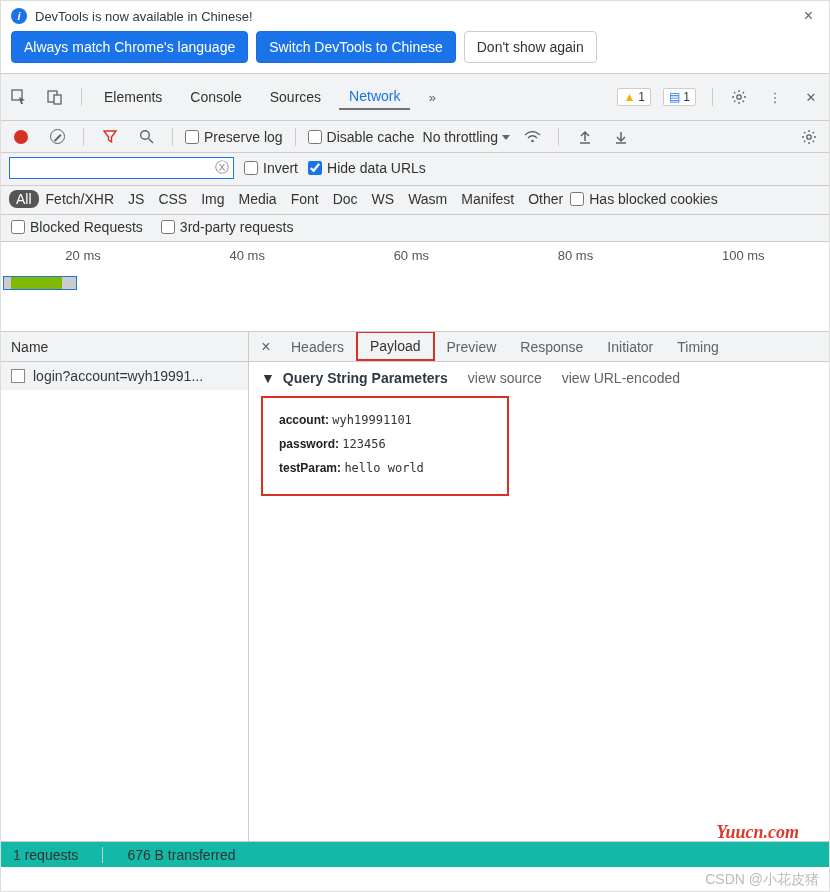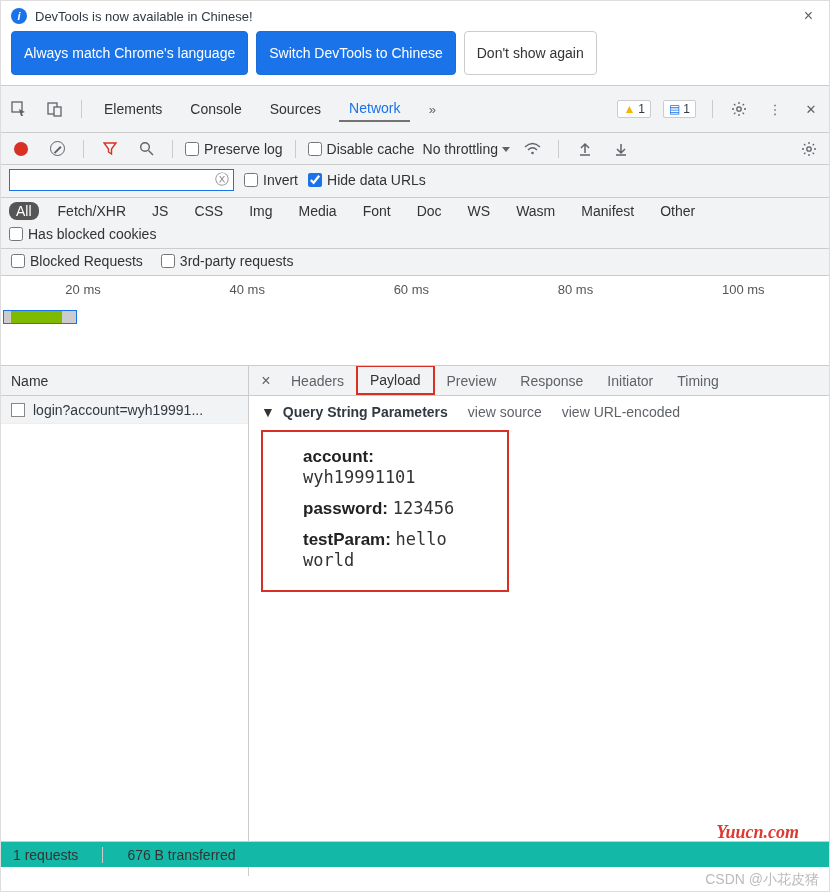--- a/index.html
+++ b/index.html
@@ -30,21 +30,21 @@
   }
   .infobar-close {
     margin-left: auto; color: #5f6368; font-size: 16px; cursor: pointer;
     padding: 0 6px;
   }
   .infobar-btns {
     display: flex; gap: 8px; padding: 4px 10px 10px 10px;
   }
   .btn-blue {
     background: #1a73e8; color: #fff; border: 1px solid #1a6ed8;
-    border-radius: 4px; padding: 13px 12px; font-size: 14px; cursor: pointer;
+    border-radius: 4px; padding: 7px 12px; font-size: 14px; cursor: pointer;
   }
   .btn-white {
     background: #fff; color: #333; border: 1px solid #ccc;
     border-radius: 4px; padding: 7px 12px; font-size: 14px; cursor: pointer;
   }
   .toolbar-main {
     display: flex; align-items: center; height: 48px;
     border-top: 1px solid #ccc; border-bottom: 1px solid #ccc;
     background: #f1f3f4; padding: 0 4px; gap: 8px;
   }
@@ -74,21 +74,21 @@
     display:flex; align-items:center; gap:10px; padding: 4px 8px 6px 8px;
     border-bottom: 1px solid #ccc; background:#f1f3f4;
   }
   .filter-input {
     flex: 0 0 225px; height:22px; border:1px solid #1a73e8;
     background:#fff; display:flex; align-items:center; padding:0 4px;
   }
   .filter-input input { border:none; outline:none; flex:1; font-size:13px; background:transparent; }
   .filter-clear { color:#888; font-size:14px; cursor:pointer; }
   .type-row {
-    display:flex; flex-wrap:wrap; gap: 6px 12px;
+    display:flex; flex-wrap:wrap; gap: 6px 0;
     padding: 4px 8px 6px 8px; border-bottom:1px solid #ccc; background:#f1f3f4;
     font-size:14px;
   }
   .type-pill {
     padding: 1px 7px; border-radius:8px; cursor:pointer; color:#333;
   }
   .type-pill.active { background:#555; color:#fff; }
   .type-row2 {
     display:flex; align-items:center; gap:18px; padding:4px 10px 6px 10px;
     border-bottom:1px solid #ccc; background:#f1f3f4; font-size:14px;
@@ -128,21 +128,21 @@
   .section-head {
     display:flex; align-items:center; gap:20px; padding: 8px 12px;
     font-size:14px;
   }
   .section-head .title { font-weight:bold; }
   .section-head .link { color:#5f6368; cursor:pointer; }
   .params-box {
     margin: 2px 0 0 12px; border:2px solid #d93025;
     padding: 10px 16px 14px 16px; width: 248px;
   }
-  .param-line { font-size:17px; padding:5px 0;margin-left:24px; }
+  .param-line { font-size:12px; padding:5px 0; }
   .param-line b { font-weight:bold; color:#222; }
   .param-line .val { font-family: Menlo, Consolas, monospace; color:#333; }
   .statusbar {
     position:absolute; left:0; right:0; bottom:24px; height:26px;
     border-top:1px solid #ccc; background:#14b8a6;
     display:flex; align-items:center; padding:0 12px; gap:12px; font-size:14px; color:#333;
   }
   .statusbar .sdiv { width:1px; height:16px; background:#ccc; margin:0 12px; }
   .watermark1 {
     position:absolute; right:30px; bottom:48px;

